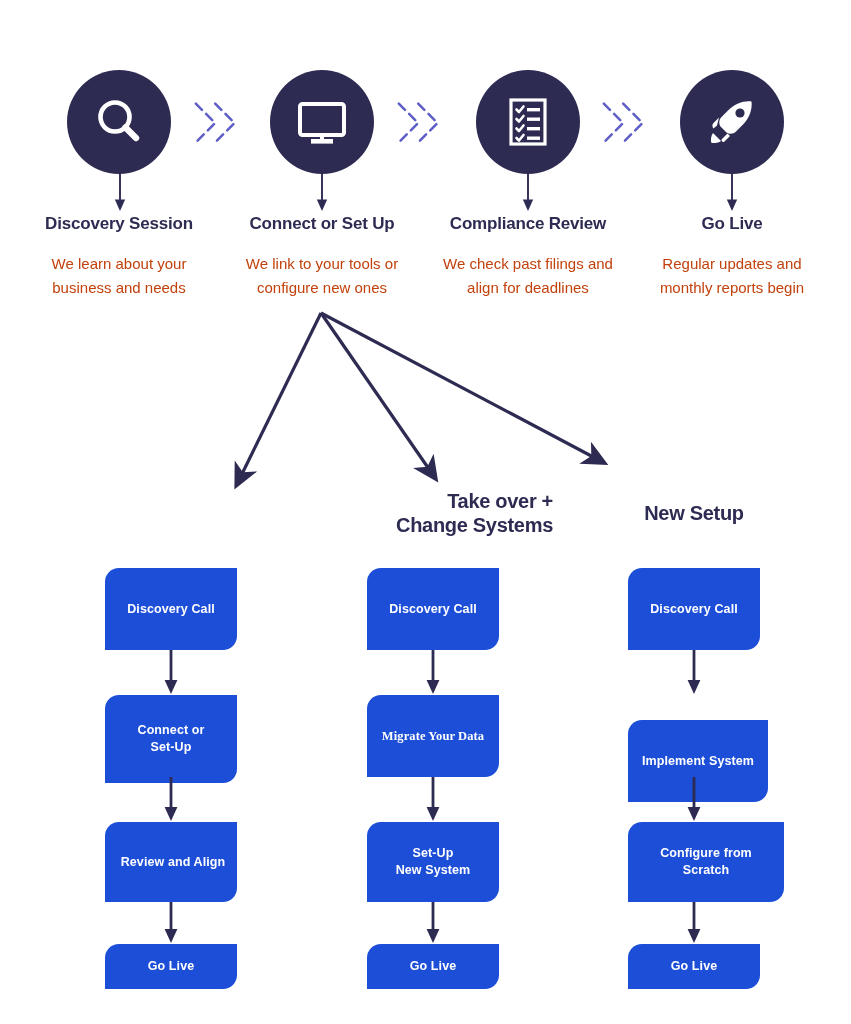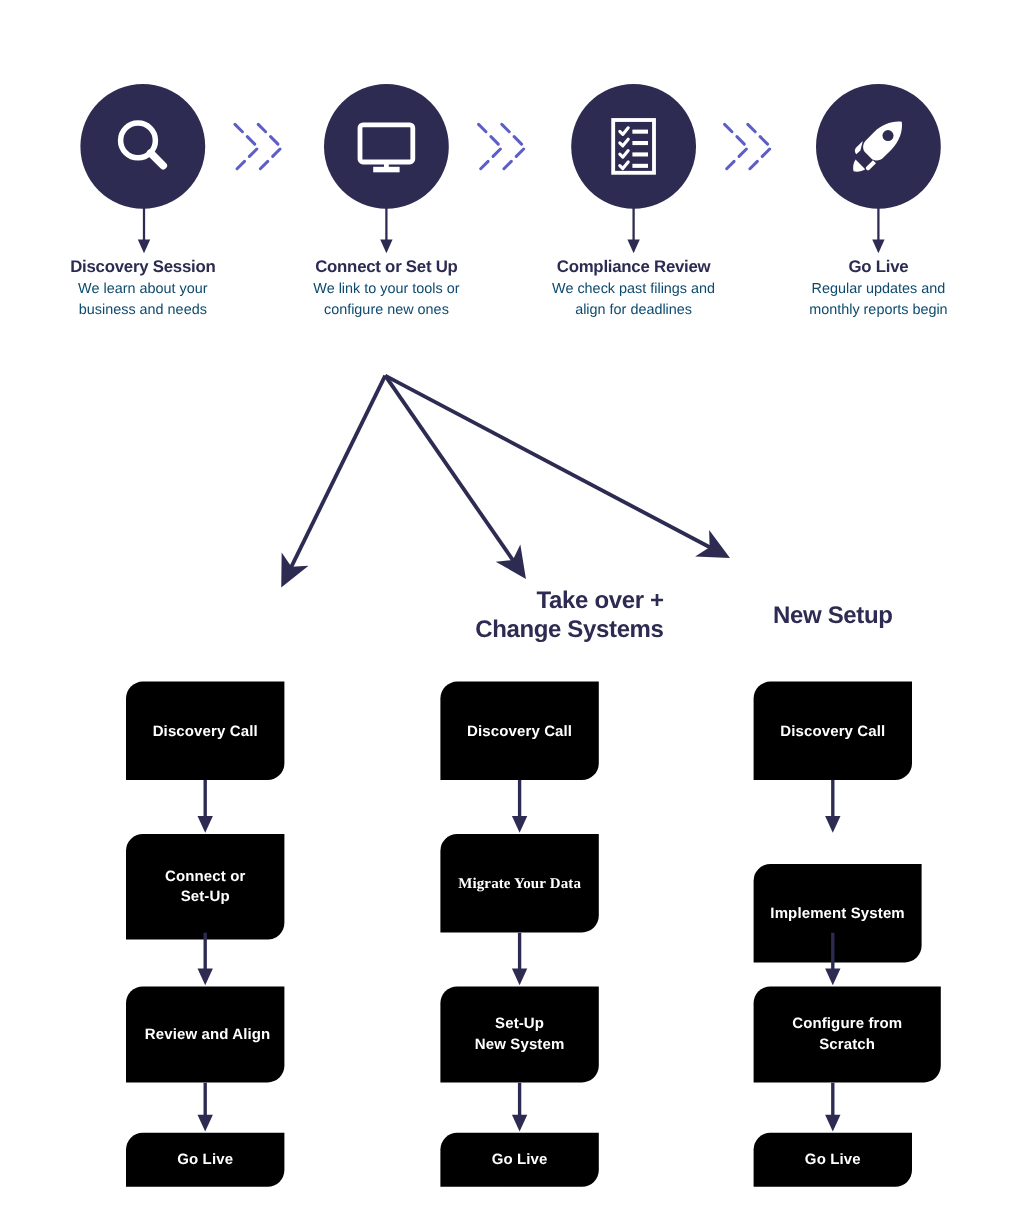--- a/index.html
+++ b/index.html
@@ -33,32 +33,32 @@
     width: 104px;
     height: 104px;
     border-radius: 50%;
     background: #2d2b52;
     margin: 0 auto;
     display: flex;
     align-items: center;
     justify-content: center;
   }
   .step-title {
-    font-size: 14px;
+    font-size: 17px;
     font-weight: bold;
     color: #2d2b52;
     letter-spacing: -0.2px;
     line-height: 1.2;
     white-space: nowrap;
   }
   .step-desc {
-    font-size: 12px;
-    color: #0c4a6e;
+    font-size: 15px;
+    color: #c2410c;
     line-height: 1.55;
-    margin-top: 0;
+    margin-top: 18px;
     padding: 0 14px;
   }
 
   .chev {
     position: absolute;
     width: 62px;
     height: 62px;
   }
 
   .down-arrow-top {
@@ -80,21 +80,21 @@
     position: absolute;
     text-align: center;
     font-size: 20px;
     font-weight: bold;
     color: #2d2b52;
     line-height: 1.22;
     letter-spacing: -0.3px;
   }
   .fbox {
     position: absolute;
-    background: #000000;
+    background: #1d4ed8;
     color: #ffffff;
     border-radius: 14px 0 14px 0;
     display: flex;
     align-items: center;
     justify-content: center;
     text-align: center;
     font-size: 12.5px;
     font-weight: bold;
     line-height: 1.35;
     letter-spacing: 0.1px;

